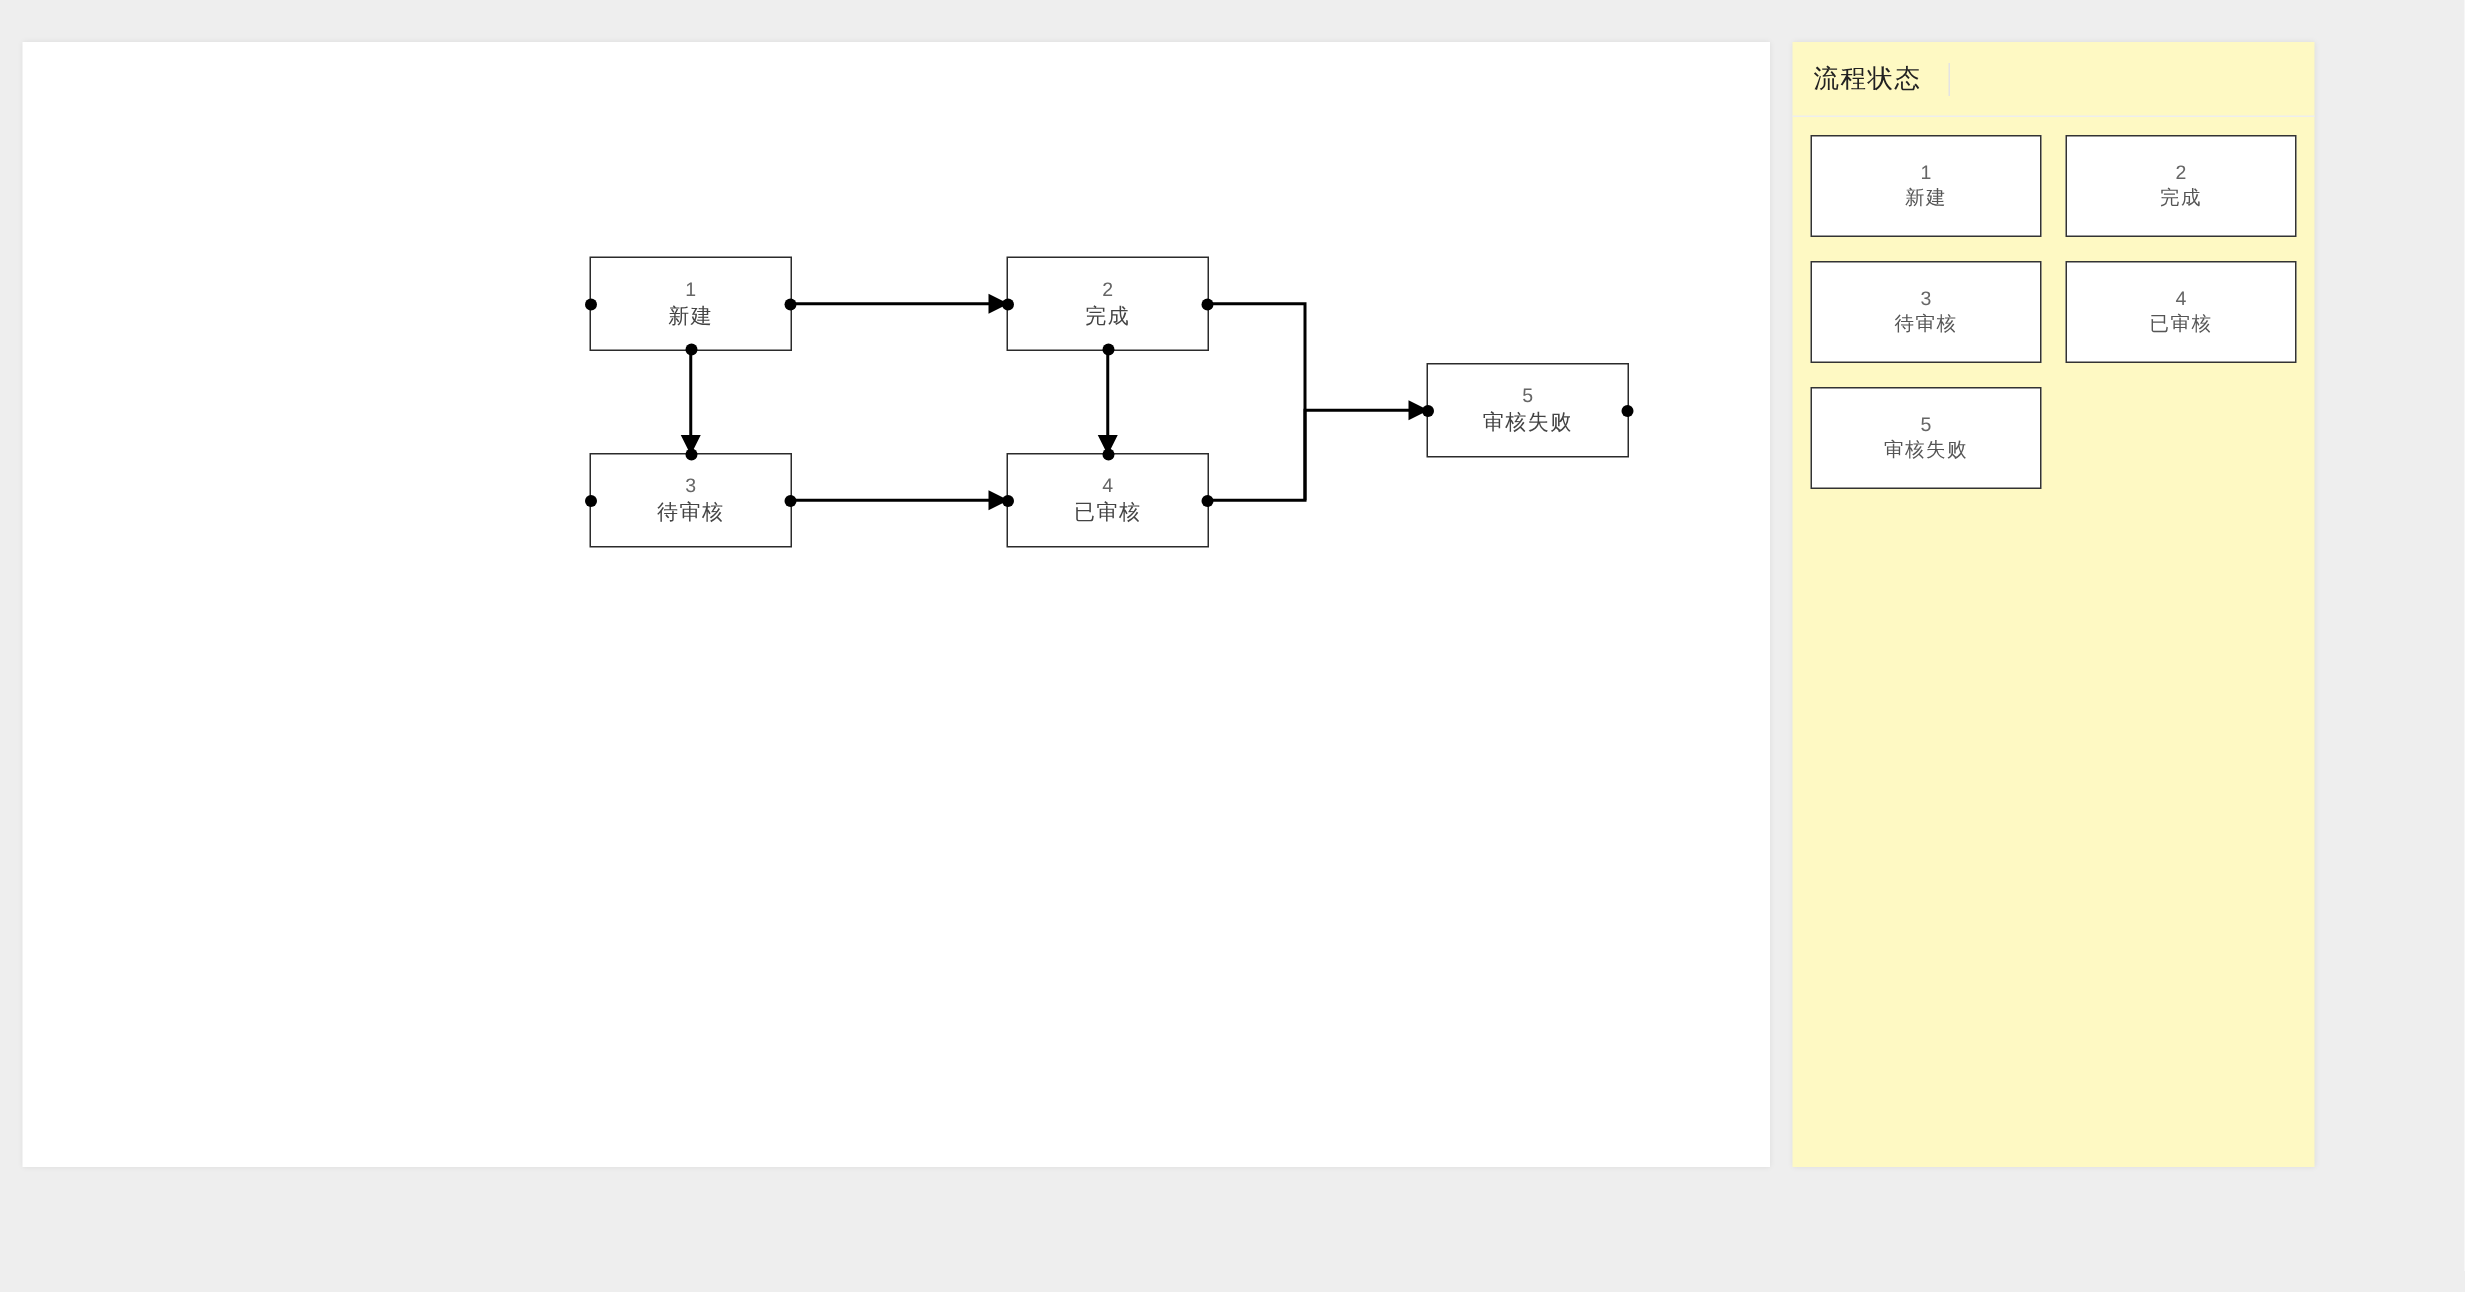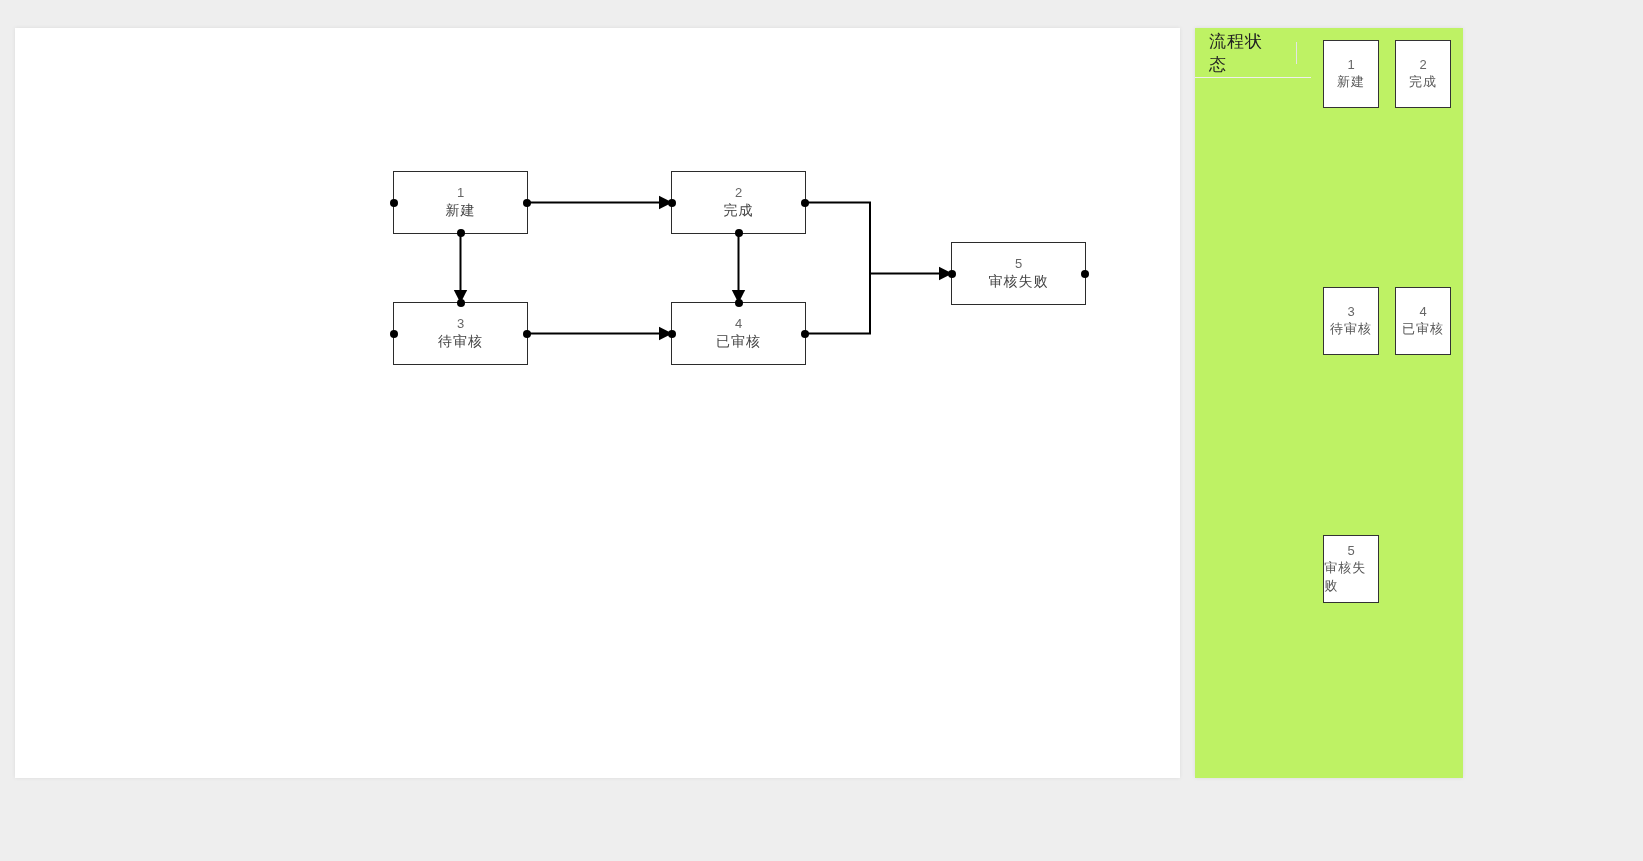--- a/index.html
+++ b/index.html
@@ -19,26 +19,26 @@
       top: 28px;
       width: 1165px;
       height: 750px;
       background: #ffffff;
       box-shadow: 0 0 4px rgba(0,0,0,0.08);
     }
     .side-panel {
       position: absolute;
       left: 1195px;
       top: 28px;
-      width: 268px;
+      width: 348px;
       height: 750px;
-      background: #bef264;
+      background: #fef9c3;
       box-shadow: 0 0 4px rgba(0,0,0,0.08);
       display: flex;
-      flex-direction: row;
+      flex-direction: column;
     }
     .side-header {
       height: 50px;
       border-bottom: 1px solid #eee;
       display: flex;
       align-items: center;
       padding: 0 14px;
       font-size: 17px;
       color: #222;
       letter-spacing: 1px;

